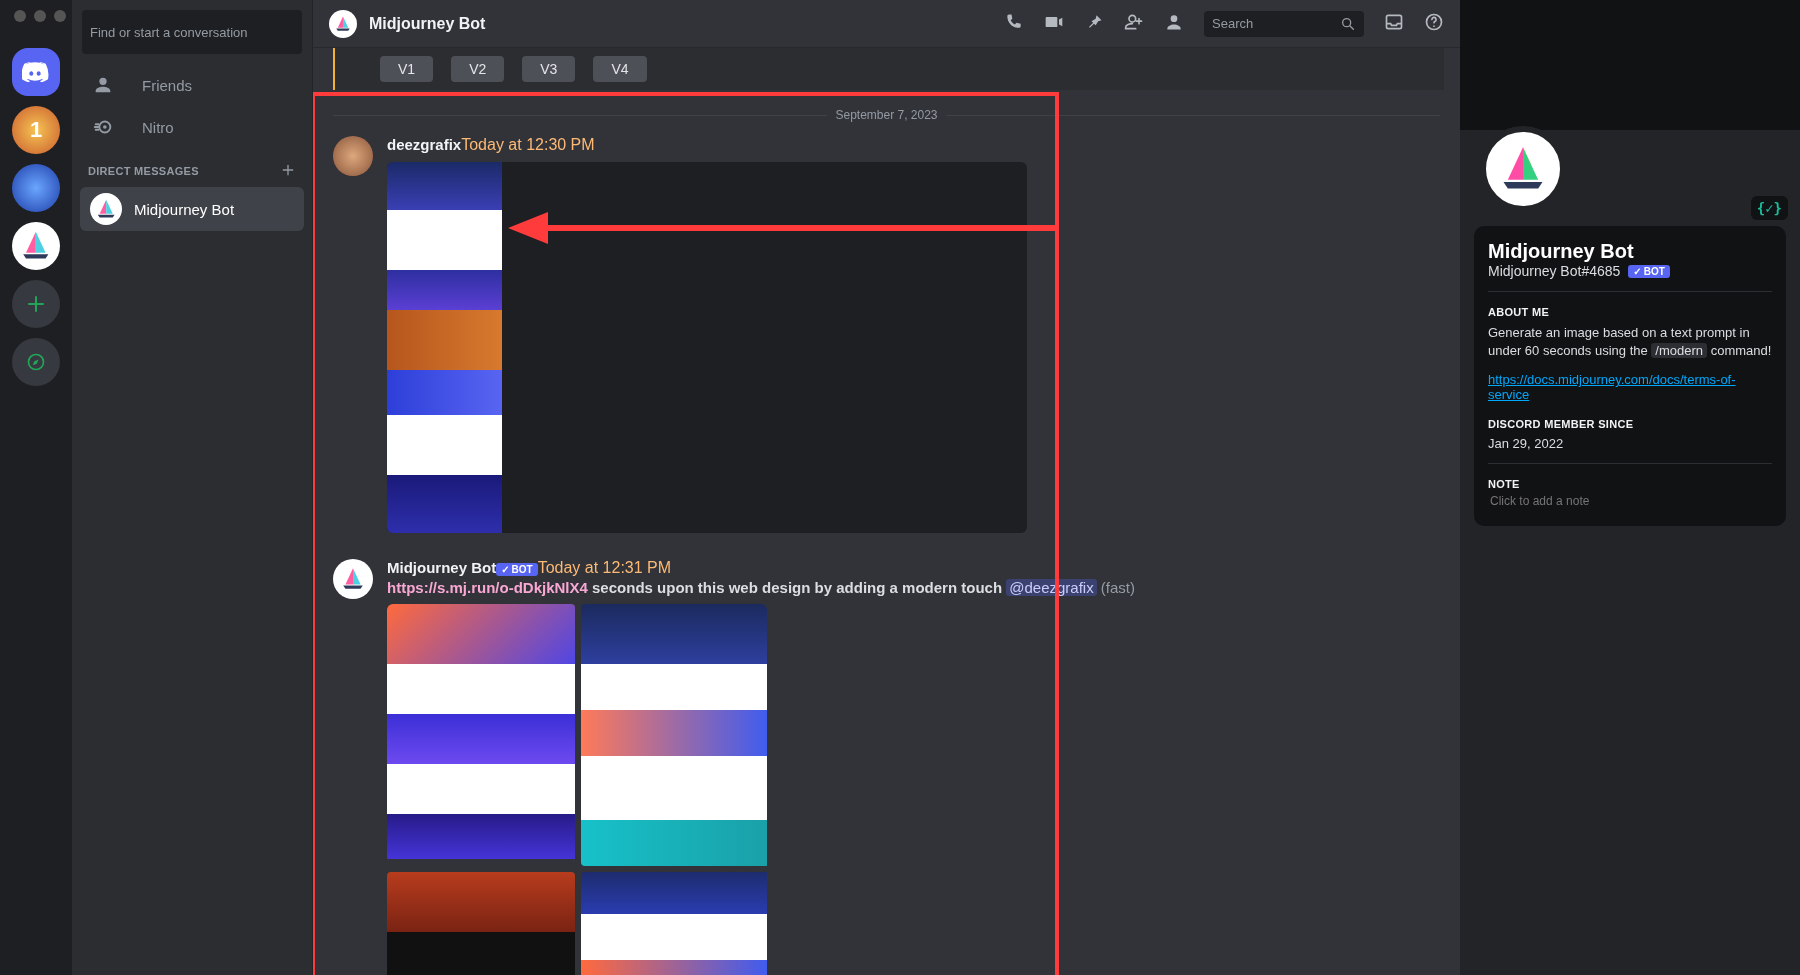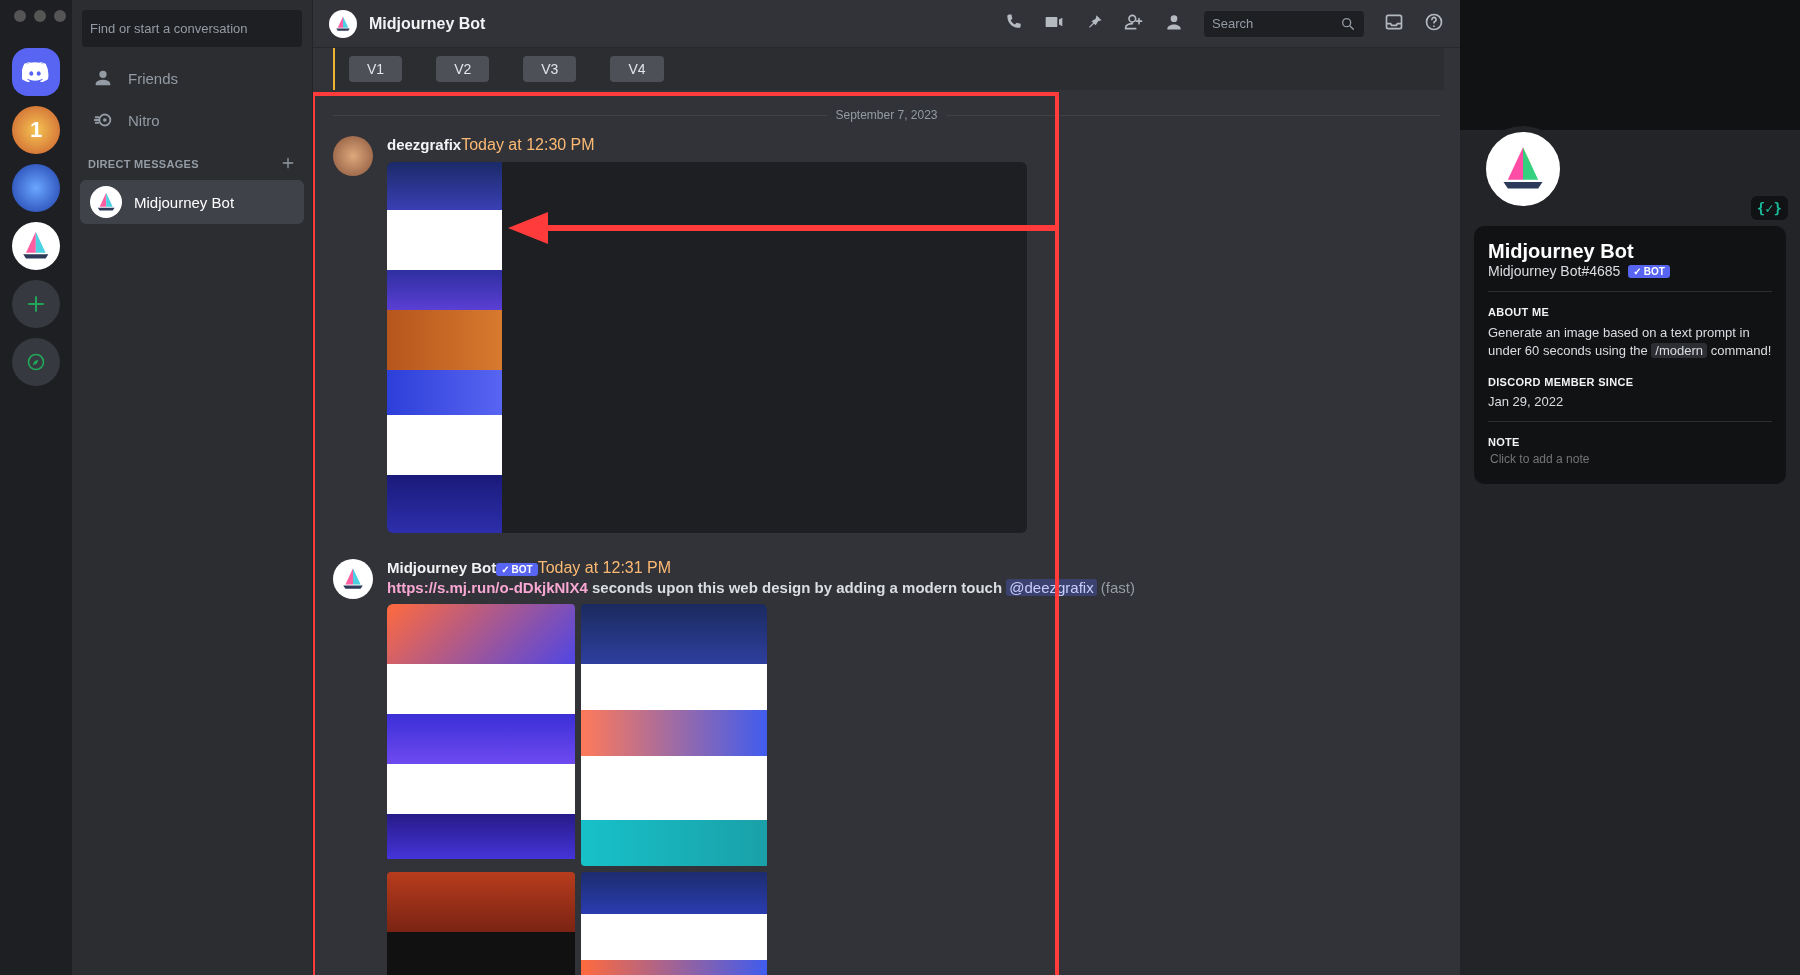--- a/index.html
+++ b/index.html
@@ -63,33 +63,33 @@
 
 .dm-sidebar {
   width: 240px;
   background: #2b2d31;
   display: flex;
   flex-direction: column;
   flex-shrink: 0;
 }
 .search-convo {
   margin: 10px;
-  height: 37px;
+  height: 44px;
   background: #1e1f22;
   border-radius: 4px;
   font-size: 13px;
   color: #949ba4;
   padding: 0 8px;
   display: flex;
   align-items: center;
 }
 .nav-link {
   display: flex;
   align-items: center;
-  gap: 14px;
+  gap: 28px;
   padding: 8px 12px;
   margin: 2px 8px;
   border-radius: 6px;
   font-size: 15px;
   color: #949ba4;
   cursor: pointer;
 }
 .nav-link .icon { width: 22px; height: 22px; display:flex;align-items:center;justify-content:center }
 .dm-header {
   display: flex;
@@ -167,21 +167,21 @@
   color: #949ba4;
   justify-content: space-between;
 }
 
 .reply-banner {
   margin: 0 16px 0 20px;
   border-left: 2px solid #f0b232;
   background: #2b2d31;
   padding: 8px 14px;
 }
-.v-row { display: flex; gap: 34px; }
+.v-row { display: flex; gap: 18px; margin-left: 31px; }
 .v-btn {
   background: #4e5058;
   color: #e3e5e8;
   font-size: 14px;
   padding: 5px 18px;
   border-radius: 4px;
   cursor: pointer;
 }
 .chat-scroll {
   flex: 1;
@@ -566,20 +566,21 @@
       <div class="name">Midjourney Bot</div>
       <div class="tag">
         <span>Midjourney Bot#4685</span>
         <span class="bot-tag">✓ <span>BOT</span></span>
       </div>
       <div class="hr"></div>
       <div class="section-h">ABOUT ME</div>
       <div style="margin-top:6px;line-height:1.4">
         <span>Generate an image based on a text prompt in under 60 seconds using the </span><span class="cmd">/modern</span><span> command!</span>
       </div>
+      <div style="margin-top:12px"><a href="#" class="link">https://docs.midjourney.com/docs/terms-of-service</a></div>
       <div class="section-h" style="margin-top:16px">DISCORD MEMBER SINCE</div>
       <div style="margin-top:6px">Jan 29, 2022</div>
       <div class="hr"></div>
       <div class="section-h">NOTE</div>
       <input class="note-input" placeholder="Click to add a note" style="">
     </div>
   </div>
 
 </div>
 

